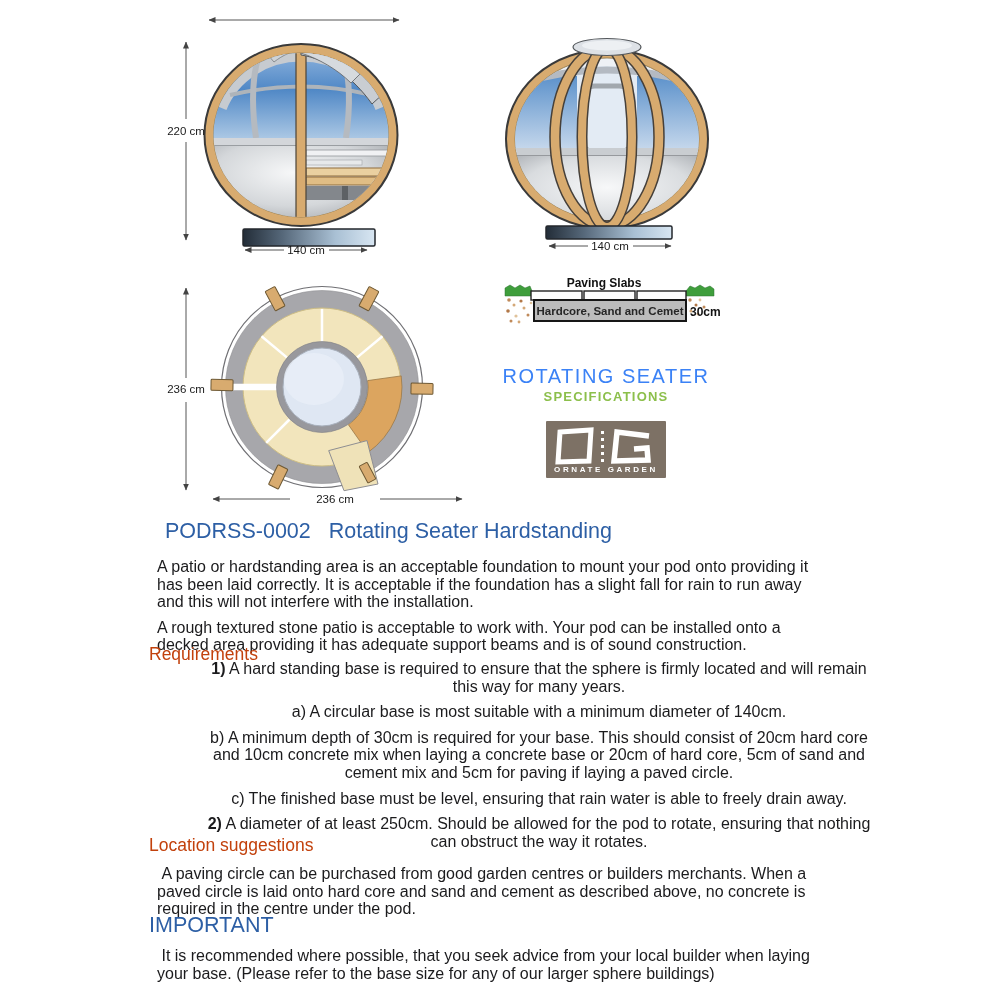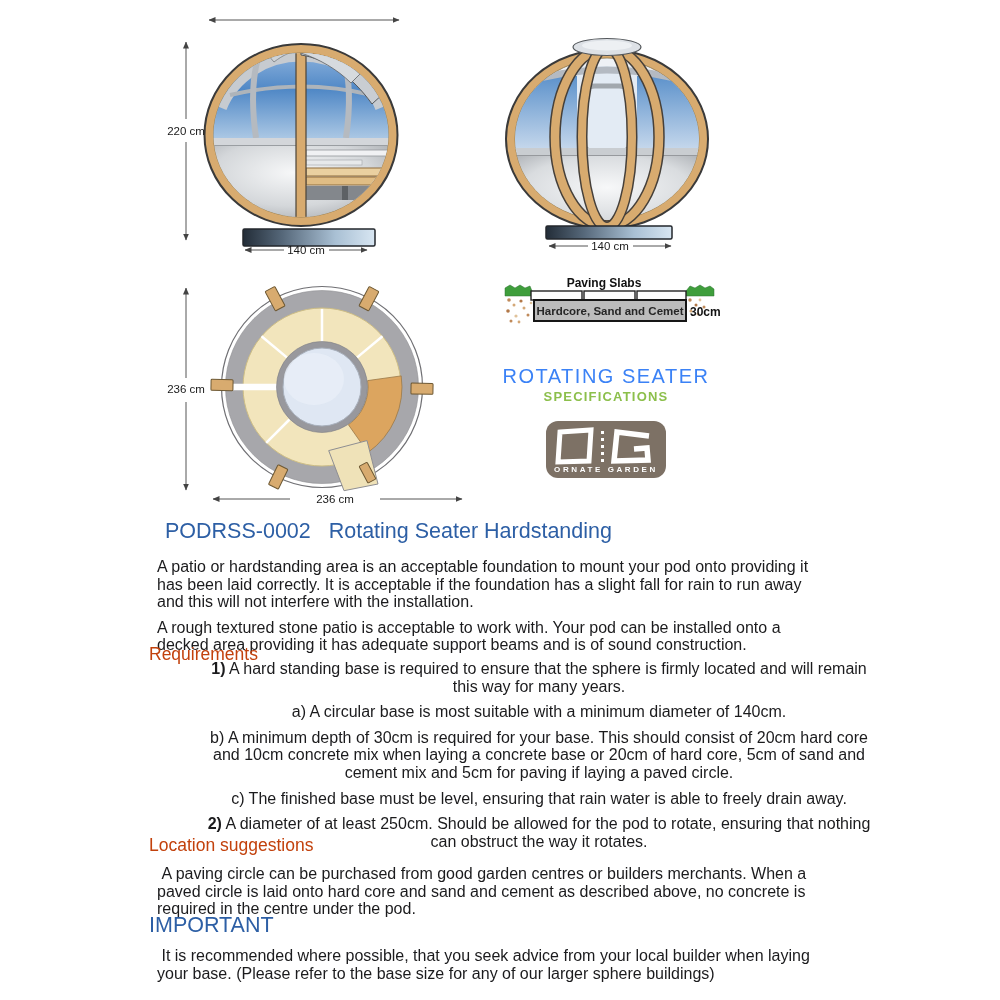--- a/index.html
+++ b/index.html
@@ -11,21 +11,21 @@
   .dim-label{font-size:11.5px;}
   .pav-title{font-size:12px;font-weight:bold;fill:#111;}
   .pav-box-label{font-size:11.5px;font-weight:bold;fill:#262626;}
   .pav-depth{font-size:12px;font-weight:bold;fill:#111;}
 
   
   .brand-line1{left:450px;top:365px;width:312px;text-align:center;font-size:20px;
                letter-spacing:1.5px;color:#3b82f6;}
   .brand-line2{left:450px;top:389px;width:312px;text-align:center;font-size:13px;
                font-weight:bold;letter-spacing:1.2px;color:#8cbf4b;}
-  .logo{left:546px;top:421px;width:120px;height:57px;background:#7d7165;border-radius:12px;}
+  .logo{left:546px;top:421px;width:120px;height:57px;background:#7d7165;border-radius:1px;}
   .logo-name{position:absolute;left:0;bottom:4px;width:100%;text-align:center;color:#ffffff;
              font-size:8px;font-weight:bold;letter-spacing:2.6px;white-space:nowrap;}
 
   
   .doc-title{left:165px;top:519px;font-size:21.5px;color:#2d5fa5;white-space:pre;}
   .body-block{left:149px;width:780px;color:#1b1b1d;}
   .body-block p{margin:8px;font-size:16px;line-height:17.6px;white-space:pre-line;}
   .h-blue{left:149px;font-size:17.5px;color:#c2410c;line-height:20px;}
   .h-blue-big{left:149px;font-size:21.5px;color:#2d5fa5;line-height:26px;}
   .bold{font-weight:bold;}

